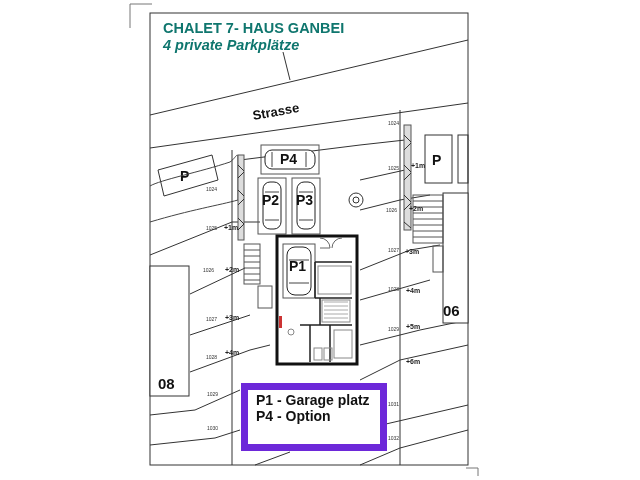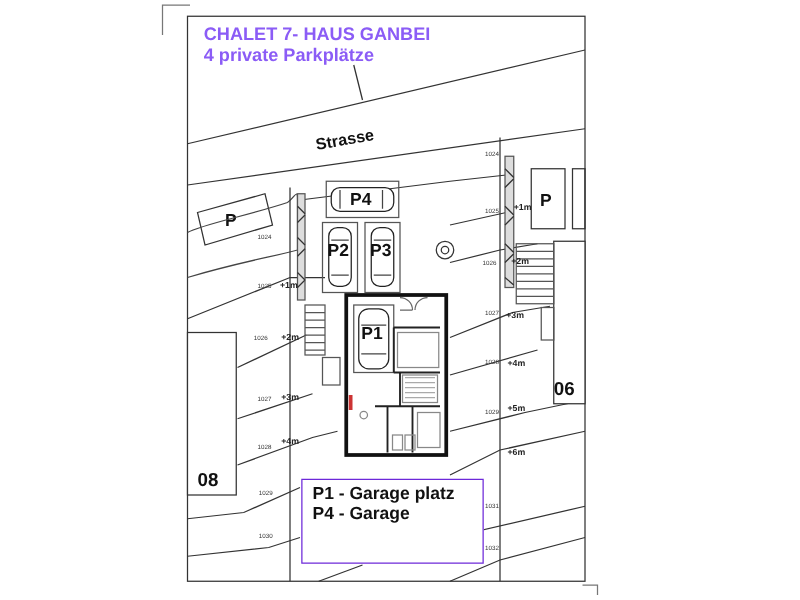--- a/index.html
+++ b/index.html
@@ -1,21 +1,21 @@
 <!DOCTYPE html>
 <html><head>
 <meta charset="utf-8">
 <style>
   html, body { margin:0; padding:0; background:#fff; }
   body { width:640px; height:480px; position:relative; overflow:hidden; font-family:"Liberation Sans", sans-serif; }
   svg { position:absolute; left:0; top:0; }
-  .title { position:absolute; left:163px; font-weight:bold; color:#8b5cf6; font-size:14.5px; line-height:16px; }
+  .title { position:absolute; left:163px; font-weight:bold; color:#0f766e; font-size:14.5px; line-height:16px; }
   .t1 { top:20px; }
-  .t2 { top:37px; }
-  .legend { position:absolute; left:241px; top:383px; width:146px; height:68px; border:1px solid #6d28d9; background:#fff; padding:2px 0 0 8px; box-sizing:border-box; }
+  .t2 { top:37px;font-style:italic; }
+  .legend { position:absolute; left:241px; top:383px; width:146px; height:68px; border:7px solid #6d28d9; background:#fff; padding:2px 0 0 8px; box-sizing:border-box; }
   .legend div { font-weight:bold; font-size:14px; line-height:16.3px; color:#111; white-space:nowrap; }
 </style>
 </head>
 <body>
 
 <svg width="640" height="480" viewBox="0 0 640 480">
 
   <g stroke="#777" stroke-width="1" fill="none">
     <path d="M130 28 V4 H152"></path>
     <path d="M466 468 H478 V476"></path>
@@ -168,14 +168,14 @@
     <text x="406" y="329">+5m</text>
     <text x="406" y="364">+6m</text>
   </g>
 </svg>
 
 <div class="title t1">CHALET 7- HAUS GANBEI</div>
 <div class="title t2">4 private Parkplätze</div>
 
 <div class="legend">
   <div>P1 - Garage platz</div>
-  <div>P4 - Garage</div>
+  <div>P4 - Option</div>
 </div>
 
 </body></html>

